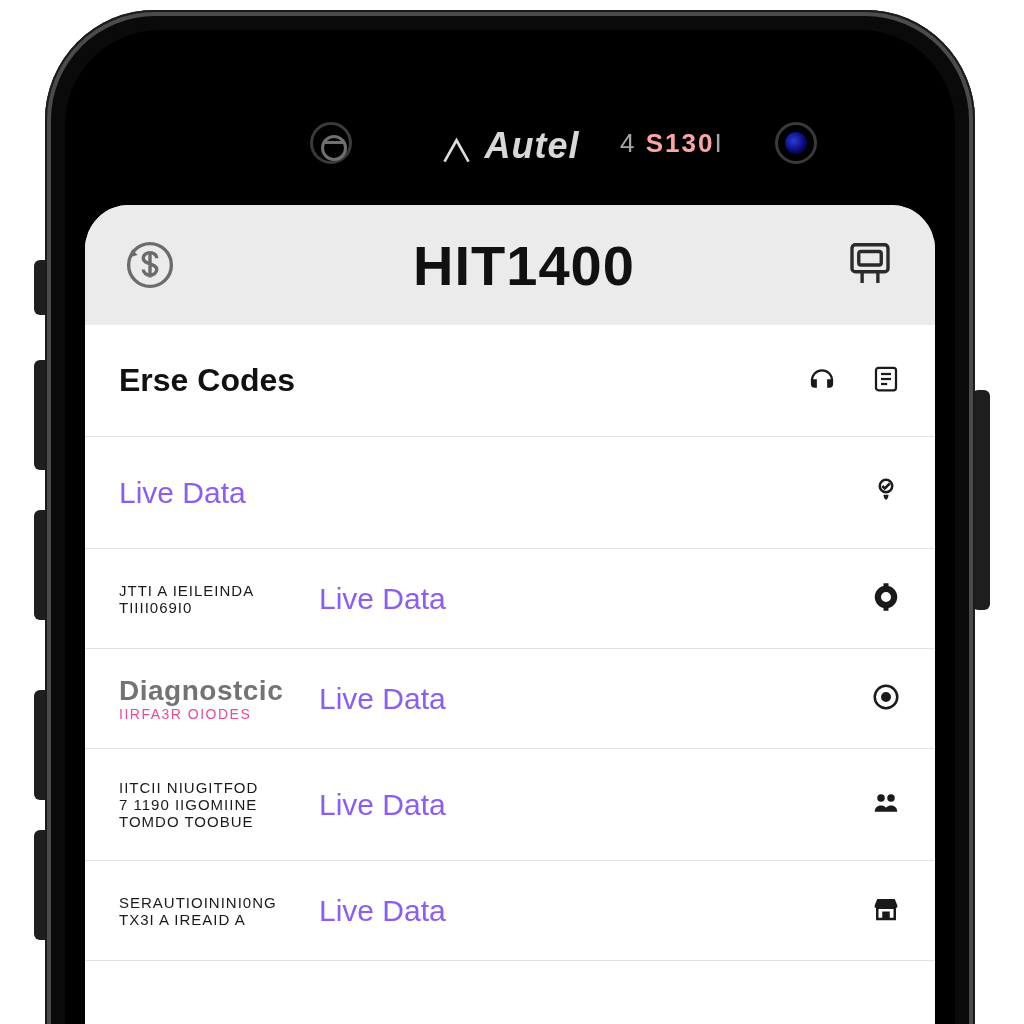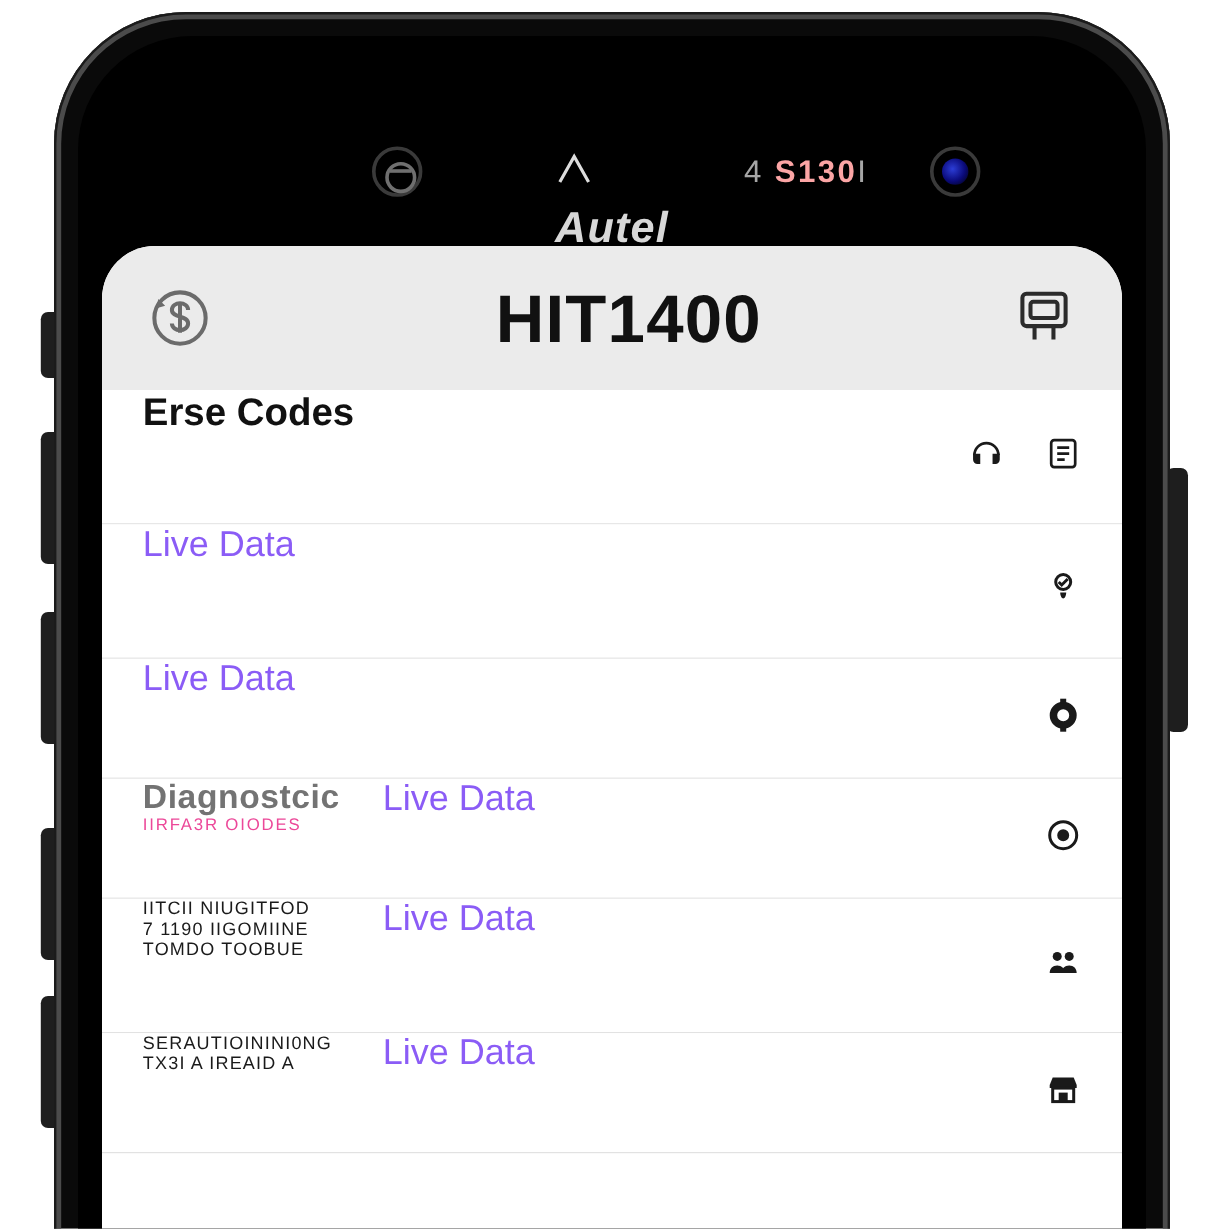--- a/index.html
+++ b/index.html
@@ -25,21 +25,21 @@
 
   .phone-inner {
     position: absolute;
     top: 20px; left: 20px; right: 20px; bottom: 0;
     background: #000;
     border-radius: 95px;
   }
 
   
   .status-strip { position: absolute; top: 0; left: 0; right: 0; height: 175px; color: #d8d8d8; }
-  .status-brand { position: absolute; left: 50%; top: 95px; transform: translateX(-50%); display:flex; align-items:flex-start; gap:12px; font-size: 36px; font-weight: 600; font-style: italic; letter-spacing: 1px; flex-direction: column; }
+  .status-brand { position: absolute; left: 50%; top: 95px; transform: translateX(-50%); display:flex; align-items:flex-end; gap:12px; font-size: 36px; font-weight: 600; font-style: italic; letter-spacing: 1px; }
   .status-code { position:absolute; left:555px; top:98px; font-size:26px; color:#a6a6a6; letter-spacing:2px; }
   .status-code b { color:#fca5a5; font-weight:700; }
   .sensor { position:absolute; top:92px; width:42px; height:42px; border:3px solid #3a3a3a; border-radius:50%; }
   .sensor.left { left:245px; }
   .sensor.right { left:710px; }
   .sensor.right::after { content:""; position:absolute; inset:7px; border-radius:50%; background: radial-gradient(circle at 40% 40%, #2c3dd6 0%, #0a0a7a 55%, #000 100%); }
   .sensor.left::after { content:""; position:absolute; top:10px; left:8px; width:20px; height:20px; border:3px solid #6f6f6f; border-radius:50%; }
   .sensor.left::before { content:""; position:absolute; top:16px; left:12px; width:18px; height:3px; background:#6f6f6f; }
 
   
@@ -47,21 +47,21 @@
 
   .app-header { height:120px; background:#ebebeb; display:flex; align-items:center; justify-content:space-between; padding:0 38px; }
   .app-title { font-size:56px; font-weight:800; letter-spacing:1px; color:#111;margin-left:28px; }
   .hicon { width:54px; height:54px; display:flex; align-items:center; justify-content:center; color:#626262; }
   .hicon svg { width:100%; height:100%; }
 
   .tabbar { height:68px; background:#d8d8d8; display:flex; align-items:center; justify-content:space-between; padding:0 34px; font-size:30px; color:#222; }
   .tab-left { font-weight:800; }
   .tab-right { color:#454545; font-size:28px; }
 
-  .row { display:flex; border-bottom:1px solid #e2e2e2; padding:0 34px; min-height:100px; background:#fff; }
+  .row { display:flex; align-items:center; border-bottom:1px solid #e2e2e2; padding:0 34px; min-height:100px; background:#fff; }
   .row.tall { min-height:112px; }
   .row .code { width:200px; padding-right:18px; }
   .row .code .l { font-family: "Arial Narrow", Arial, sans-serif; font-stretch: condensed; font-size:15px; line-height:17px; letter-spacing:1px; color:#1a1a1a; text-transform:uppercase; white-space:nowrap; overflow:hidden; text-overflow:clip; }
   .row .code .big { font-size:28px; font-weight:700; letter-spacing:0.5px; color:#737373; text-transform:none; line-height:30px; }
   .row .code .sub { font-size:14px; letter-spacing:1.5px; color:#ec4899; font-family:"Arial Narrow", Arial, sans-serif; font-stretch:condensed; text-transform:uppercase; }
   .row .label { flex:1; font-size:30px; color:#8b5cf6; font-weight:500; }
   .row .ricons { display:flex; align-items:center; gap:34px; }
   .row .ricons svg { width:30px; height:30px; color:#1a1a1a; }
 
   .erase-row .label-big { font-size:32px; font-weight:800; color:#111; }
@@ -144,20 +144,24 @@
             <svg viewBox="0 0 24 24" fill="#1a1a1a">
                   <circle cx="12" cy="8" r="5" fill="none" stroke="#1a1a1a" stroke-width="2"></circle>
                   <path d="M9 8l2 2 4-4" fill="none" stroke="#1a1a1a" stroke-width="2"></path>
                   <path d="M10 15c0 2 1 4 2 4s2-2 2-4"></path>
                 </svg>
           </span>
             </div>
         </div>
 
         <div class="row">
+          <div class="code">
+            <div class="l">JTTI A IEILEINDA</div>
+            <div class="l">TIIII069I0</div>
+          </div>
           <div class="label">Live Data</div>
           <div class="ricons">
               <span>
             <svg viewBox="0 0 24 24" fill="#1a1a1a">
                   <path d="M12 3a9 9 0 1 0 0 18 9 9 0 0 0 0-18zm0 5a4 4 0 1 1 0 8 4 4 0 0 1 0-8z"></path>
                   <rect x="10" y="1" width="4" height="3"></rect>
                   <rect x="10" y="20" width="4" height="3"></rect>
                 </svg>
           </span>
             </div>

